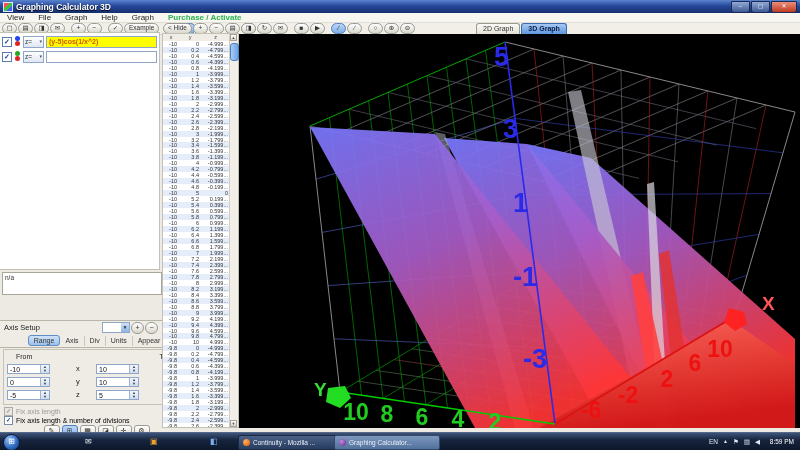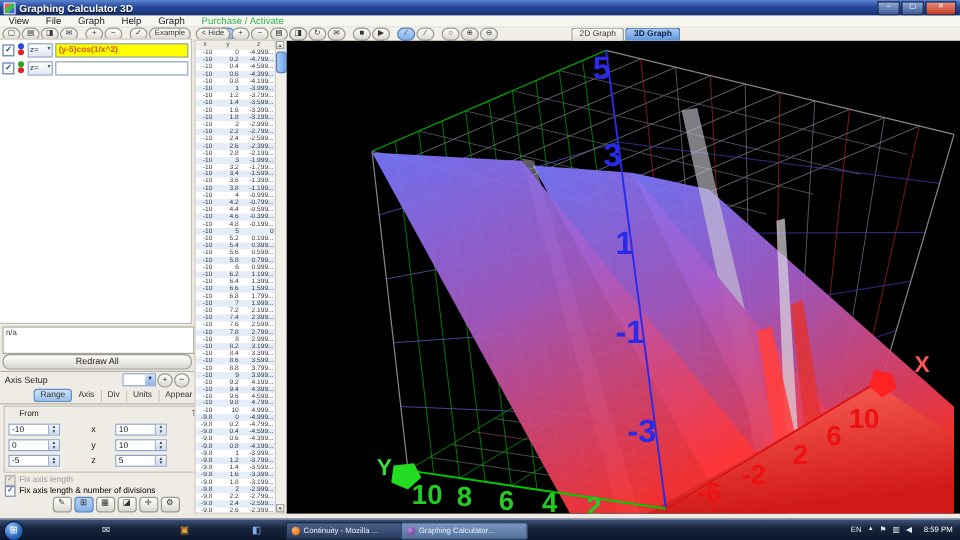--- a/index.html
+++ b/index.html
@@ -8,21 +8,21 @@
   
   .titlebar{position:absolute;left:0;top:0;width:800px;height:13px;background:linear-gradient(180deg,#5b85cf 0%,#27479b 45%,#15306e 100%);display:flex;align-items:center;}
   .title-icon{width:8px;height:8px;margin:0 3px 0 3px;background:linear-gradient(135deg,#ff5050 0 33%,#40c040 33% 66%,#4060ff 66%);border:1px solid #dfe6f5;}
   .title-text{color:#fff;font-size:8.5px;font-weight:bold;text-shadow:0 1px 1px #000;}
   .winbtns{position:absolute;right:3px;top:1px;display:flex;gap:1px;}
   .winbtn{width:17px;height:10px;border:1px solid #1a2c55;border-radius:0 0 3px 3px;background:linear-gradient(#8fa6cf,#3e5franchise 60%,#2c4479);background:linear-gradient(#93a9d2,#3c5a94);color:#fff;font-size:6px;line-height:9px;text-align:center;}
   .winbtn.close{background:linear-gradient(#e88f7a,#c13a22);width:24px;}
   
   .menubar{position:absolute;left:0;top:13px;width:800px;height:9px;background:#f7f6f1;border-bottom:1px solid #e0ded5;display:flex;align-items:center;font-size:8px;color:#222;}
   .menu-item{padding:0 7px;}
-  .menu-purchase{padding:4px 7px;color:#2db44d;font-weight:normal;}
+  .menu-purchase{padding:4px 7px;color:#2db44d;font-weight:bold;}
   .toolbar{position:absolute;left:0;top:23px;width:800px;height:11px;background:#f1efe8;border-bottom:1px solid #d8d5c9;}
   .tgroup{position:absolute;top:0;display:flex;gap:1px;align-items:center;height:11px;}
   .tbtn{min-width:11px;height:9px;border:1px solid #9b9b93;border-radius:6px;background:linear-gradient(#ffffff,#d9d7cd);font-size:6.5px;line-height:8px;text-align:center;color:#333;padding:0 1px;}
   .tbtn.active{background:linear-gradient(#bcd6f5,#7fb0e8);border-color:#4f7fc0;color:#123;}
   .tbtn.oval{padding:0 4px;border-radius:7px;}
   .tsep{width:4px;}
   
   .gtabs{position:absolute;left:476px;top:23px;display:flex;gap:1px;z-index:5;}
   .gtab{height:10px;border:1px solid #9a9a90;border-bottom:none;border-radius:3px 3px 0 0;background:linear-gradient(#fbfaf6,#e3e1d6);font-size:7px;line-height:10px;padding:0 6px;color:#333;}
   .gtab.active{background:linear-gradient(#a8c9f2,#5f97dd);border-color:#3c6cae;color:#0a1e46;font-weight:bold;}
@@ -34,21 +34,21 @@
   .dots i{position:absolute;left:1px;width:5px;height:5px;border-radius:50%;}
   .dots .d1{top:0;} .dots .d2{top:5px;}
   .lhs-sel{width:17px;height:10px;border:1px solid #8fa6c8;background:linear-gradient(#fff,#dfe6f2);font-size:6.5px;line-height:9px;color:#234;display:flex;justify-content:space-between;padding:0 1px;}
   .lhs-sel b{font-weight:normal;font-size:5px;color:#456;}
   .eqfield{flex:1;height:10px;border:1px solid #8fa6c8;background:#fff;font-size:7px;line-height:10px;padding:0 2px;color:#333;overflow:hidden;white-space:nowrap;}
   .eqfield.hl{background:#ffff00;color:#d05800;font-weight:bold;}
   
   .readout{position:absolute;left:2px;top:272px;width:154px;height:19px;border:1px solid #a9a69a;background:#fff;font-size:6.5px;color:#333;padding:1px 2px;}
   .redraw{position:absolute;left:2px;top:295px;width:156px;height:11px;border:1px solid #9b9b93;border-radius:6px;background:linear-gradient(#ffffff,#d9d7cd);font-size:7.5px;line-height:10px;text-align:center;color:#222;}
   
-  .axissetup{position:absolute;left:0;top:309px;width:193px;height:119px;background:#eeece4;border-top:1px solid #b7b4a8;box-sizing:border-box;}
+  .axissetup{position:absolute;left:0;top:320px;width:193px;height:119px;background:#eeece4;border-top:1px solid #b7b4a8;box-sizing:border-box;}
   .as-head{position:relative;height:13px;}
   .as-title{position:absolute;left:4px;top:2px;font-size:7.5px;color:#222;}
   .as-dd{position:absolute;left:102px;top:1px;width:26px;height:9px;border:1px solid #8fa6c8;background:#fff;}
   .as-dd b{float:right;width:8px;height:100%;background:linear-gradient(#cfe0f5,#8db4e4);font-size:5px;line-height:9px;text-align:center;color:#234;}
   .as-round{position:absolute;top:1px;width:11px;height:10px;border:1px solid #9b9b93;border-radius:6px;background:linear-gradient(#fff,#d9d7cd);font-size:7px;line-height:9px;text-align:center;color:#333;}
   .as-tabs{display:flex;justify-content:center;gap:0;margin-top:2px;font-size:7px;color:#333;border-bottom:1px solid #b7b4a8;padding-bottom:1px;}
   .as-tab{padding:0 5px;border-right:1px solid #c9c6ba;line-height:9px;}
   .as-tab:last-child{border-right:none;}
   .as-tab.active{background:linear-gradient(#cfe3f8,#9cc0ea);border:1px solid #5e8cc4;border-radius:3px;margin-top:-1px;}
   .as-body{position:absolute;left:3px;right:3px;top:28px;bottom:34px;border:1px solid #c5c2b6;background:#eeece4;}
@@ -178,21 +178,20 @@
         </div>
       <div class="lhs-sel">
           <span>z=</span>
           <b>▾</b>
         </div>
       <div class="eqfield"></div>
     </div>
   </div>
 
   <div class="readout">n/a</div>
-  <div class="redraw">Redraw All</div>
 
   <div class="axissetup">
     <div class="as-head">
       <span class="as-title">Axis Setup</span>
       <div class="as-dd">
           <b>▾</b>
         </div>
       <div class="as-round" style="left:131px;">+</div>
       <div class="as-round" style="left:145px;">−</div>
     </div>

